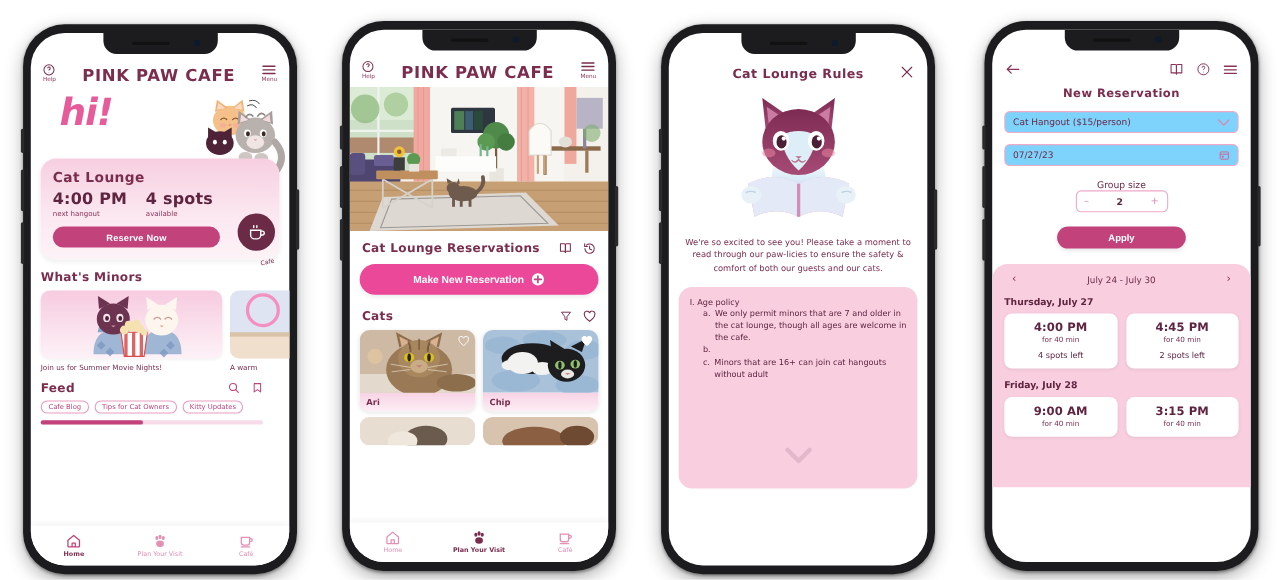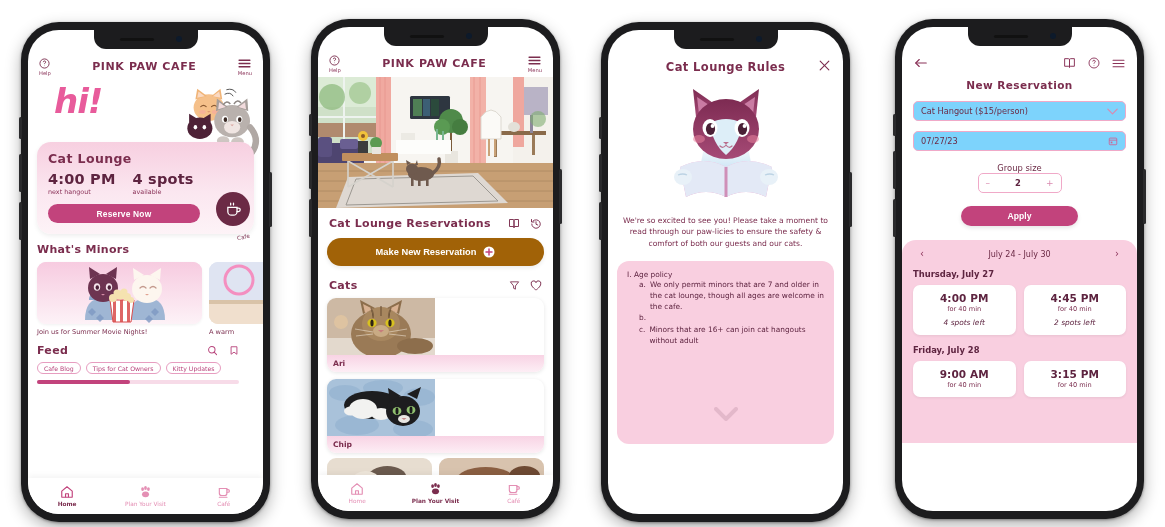--- a/index.html
+++ b/index.html
@@ -49,21 +49,21 @@
   .app { position:absolute; inset:0; padding-top: 22px; }
   .plum { color:#7b2d4e; }
 
   .app-head {
     display:flex; align-items:flex-start; justify-content:space-between;
     padding: 6px 11px 4px 11px;
   }
   .hd-ico { display:flex; flex-direction:column; align-items:center; gap:1px; cursor:pointer; }
   .hd-ico .lbl { font-size:5.2px; color:#8a3258; font-family:"DejaVu Sans", sans-serif; }
   .brand {
-    font-size: 11px; letter-spacing: .6px; color:#7b2d4e;
+    font-size: 15px; letter-spacing: .6px; color:#7b2d4e;
     font-family:"DejaVu Sans", sans-serif; font-weight:600;
     padding-top: 2px;
   }
   svg { display:block; }
 
   
   .hi {
     font-size: 34px; color:#e85b9b; font-weight:700; font-style:italic;
     padding: 4px 0 0 26px; letter-spacing:-1px; line-height:1;
     font-family:"DejaVu Sans", sans-serif;
@@ -128,27 +128,27 @@
   .tab { flex:1; display:flex; flex-direction:column; align-items:center; gap:2px; cursor:pointer; }
   .tab .tl { font-size:5.8px; }
   .tab .tl { color:#e48fb4; }
   .tab.plum .tl { color:#7b2d4e; font-weight:600; }
 
   
   .room-photo { height: 131px; position:relative; overflow:hidden; }
   .res-head { display:flex; align-items:center; justify-content:space-between; padding: 9px 11px 0 11px; }
   .res-icons { display:flex; gap:10px; }
   .mk-btn {
-    margin: 8px 9px 0 9px; height: 28px; border-radius: 14px; background:#a16207;
+    margin: 8px 9px 0 9px; height: 28px; border-radius: 14px; background:#ec4899;
     color:#fff; font-size:9.3px; font-weight:600; display:flex; align-items:center;
     justify-content:center; gap:7px; cursor:pointer; border:none; width:calc(100% - 18px);
     box-shadow:0 2px 4px rgba(0,0,0,.08);
   }
   .cats-head { display:flex; align-items:center; justify-content:space-between; padding: 13px 11px 0 11px; }
-  .cat-grid { display:flex; gap:7px; padding: 6px 9px 0 9px; flex-direction: column; }
+  .cat-grid { display:flex; gap:7px; padding: 6px 9px 0 9px; }
   .cat-card { flex:1; border-radius:9px; overflow:hidden; background:#fff; box-shadow:0 1px 4px rgba(0,0,0,.10); }
   .cat-img { height:57px; position:relative; }
   .cat-name { background:linear-gradient(180deg,#f8d3e4,#fdeef5); font-size:7.6px; color:#7b2d4e; padding:4px 6px; font-weight:600; }
   .heart-badge { position:absolute; right:5px; top:5px; }
   .cat-grid2 { display:flex; gap:7px; padding: 5px 9px 0 9px; }
   .cat-card2 { flex:1; height:26px; border-radius:9px; overflow:hidden; position:relative; }
 
   
   .rules-head { display:flex; align-items:center; justify-content:center; position:relative; padding: 8px 12px 0 12px; }
   .rules-title { font-size:11.5px; color:#7b2d4e; font-weight:600; letter-spacing:.4px; }
@@ -194,21 +194,21 @@
   .week-lbl { font-size:8px; color:#6b2a45; }
   .arw { font-size:10px; color:#8a3258; cursor:pointer; line-height:1; }
   .day-lbl { font-size:8.4px; color:#5e2440; font-weight:600; margin-top:10px; }
   .slot-row { display:flex; gap:8px; margin-top:6px; }
   .slot {
     flex:1; background:#fff; border-radius:7px; padding:7px 4px 8px 4px; text-align:center;
     box-shadow:0 1px 3px rgba(0,0,0,.07); cursor:pointer;
   }
   .slot .t { font-size:10.5px; color:#5e2440; font-weight:700; letter-spacing:.1px; }
   .slot .d { font-size:6.6px; color:#7b2d4e; margin-top:1px; }
-  .slot .s { font-size:7.4px; color:#5e2440; margin-top:5px;font-style:italic; }
+  .slot .s { font-size:7.4px; color:#5e2440; margin-top:5px; }
 </style>
 </head>
 <body>
 
 <div class="stage">
 
   <div class="phone p1">
     <div class="btn-sil" style="top:95px;height:22px;"></div>
     <div class="btn-sil" style="top:132px;height:38px;"></div>
     <div class="btn-sil" style="top:180px;height:38px;"></div>

